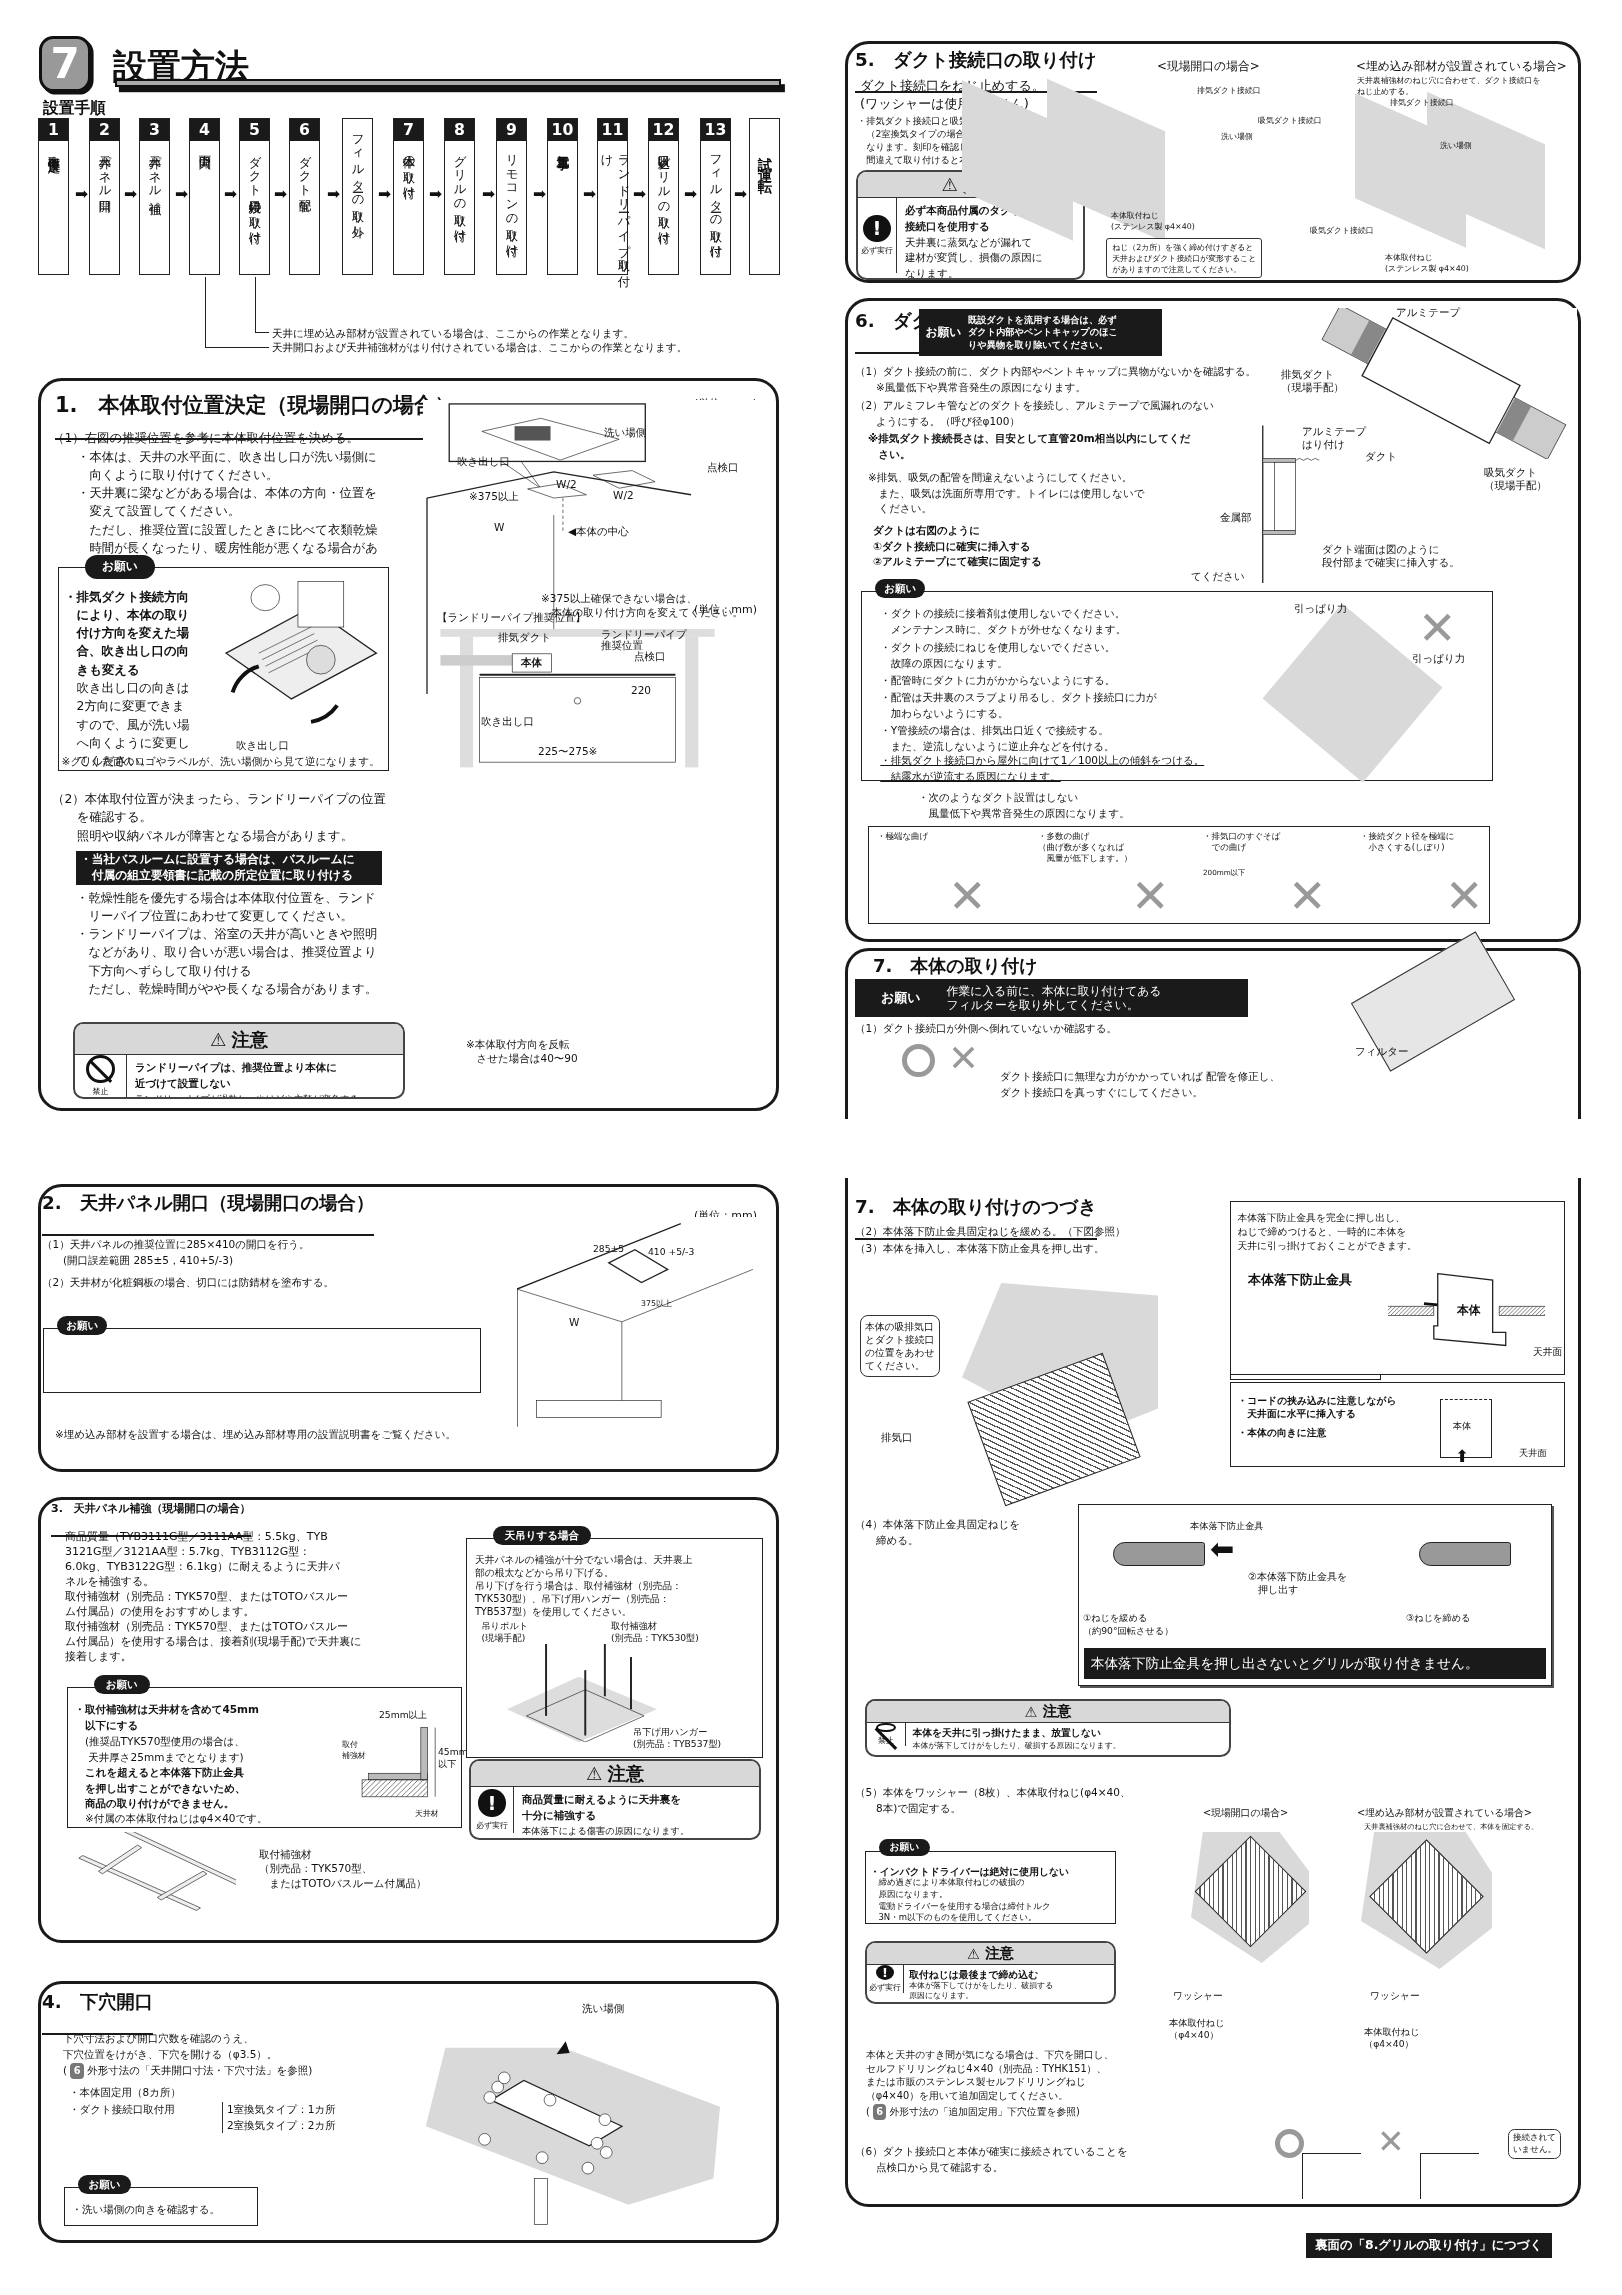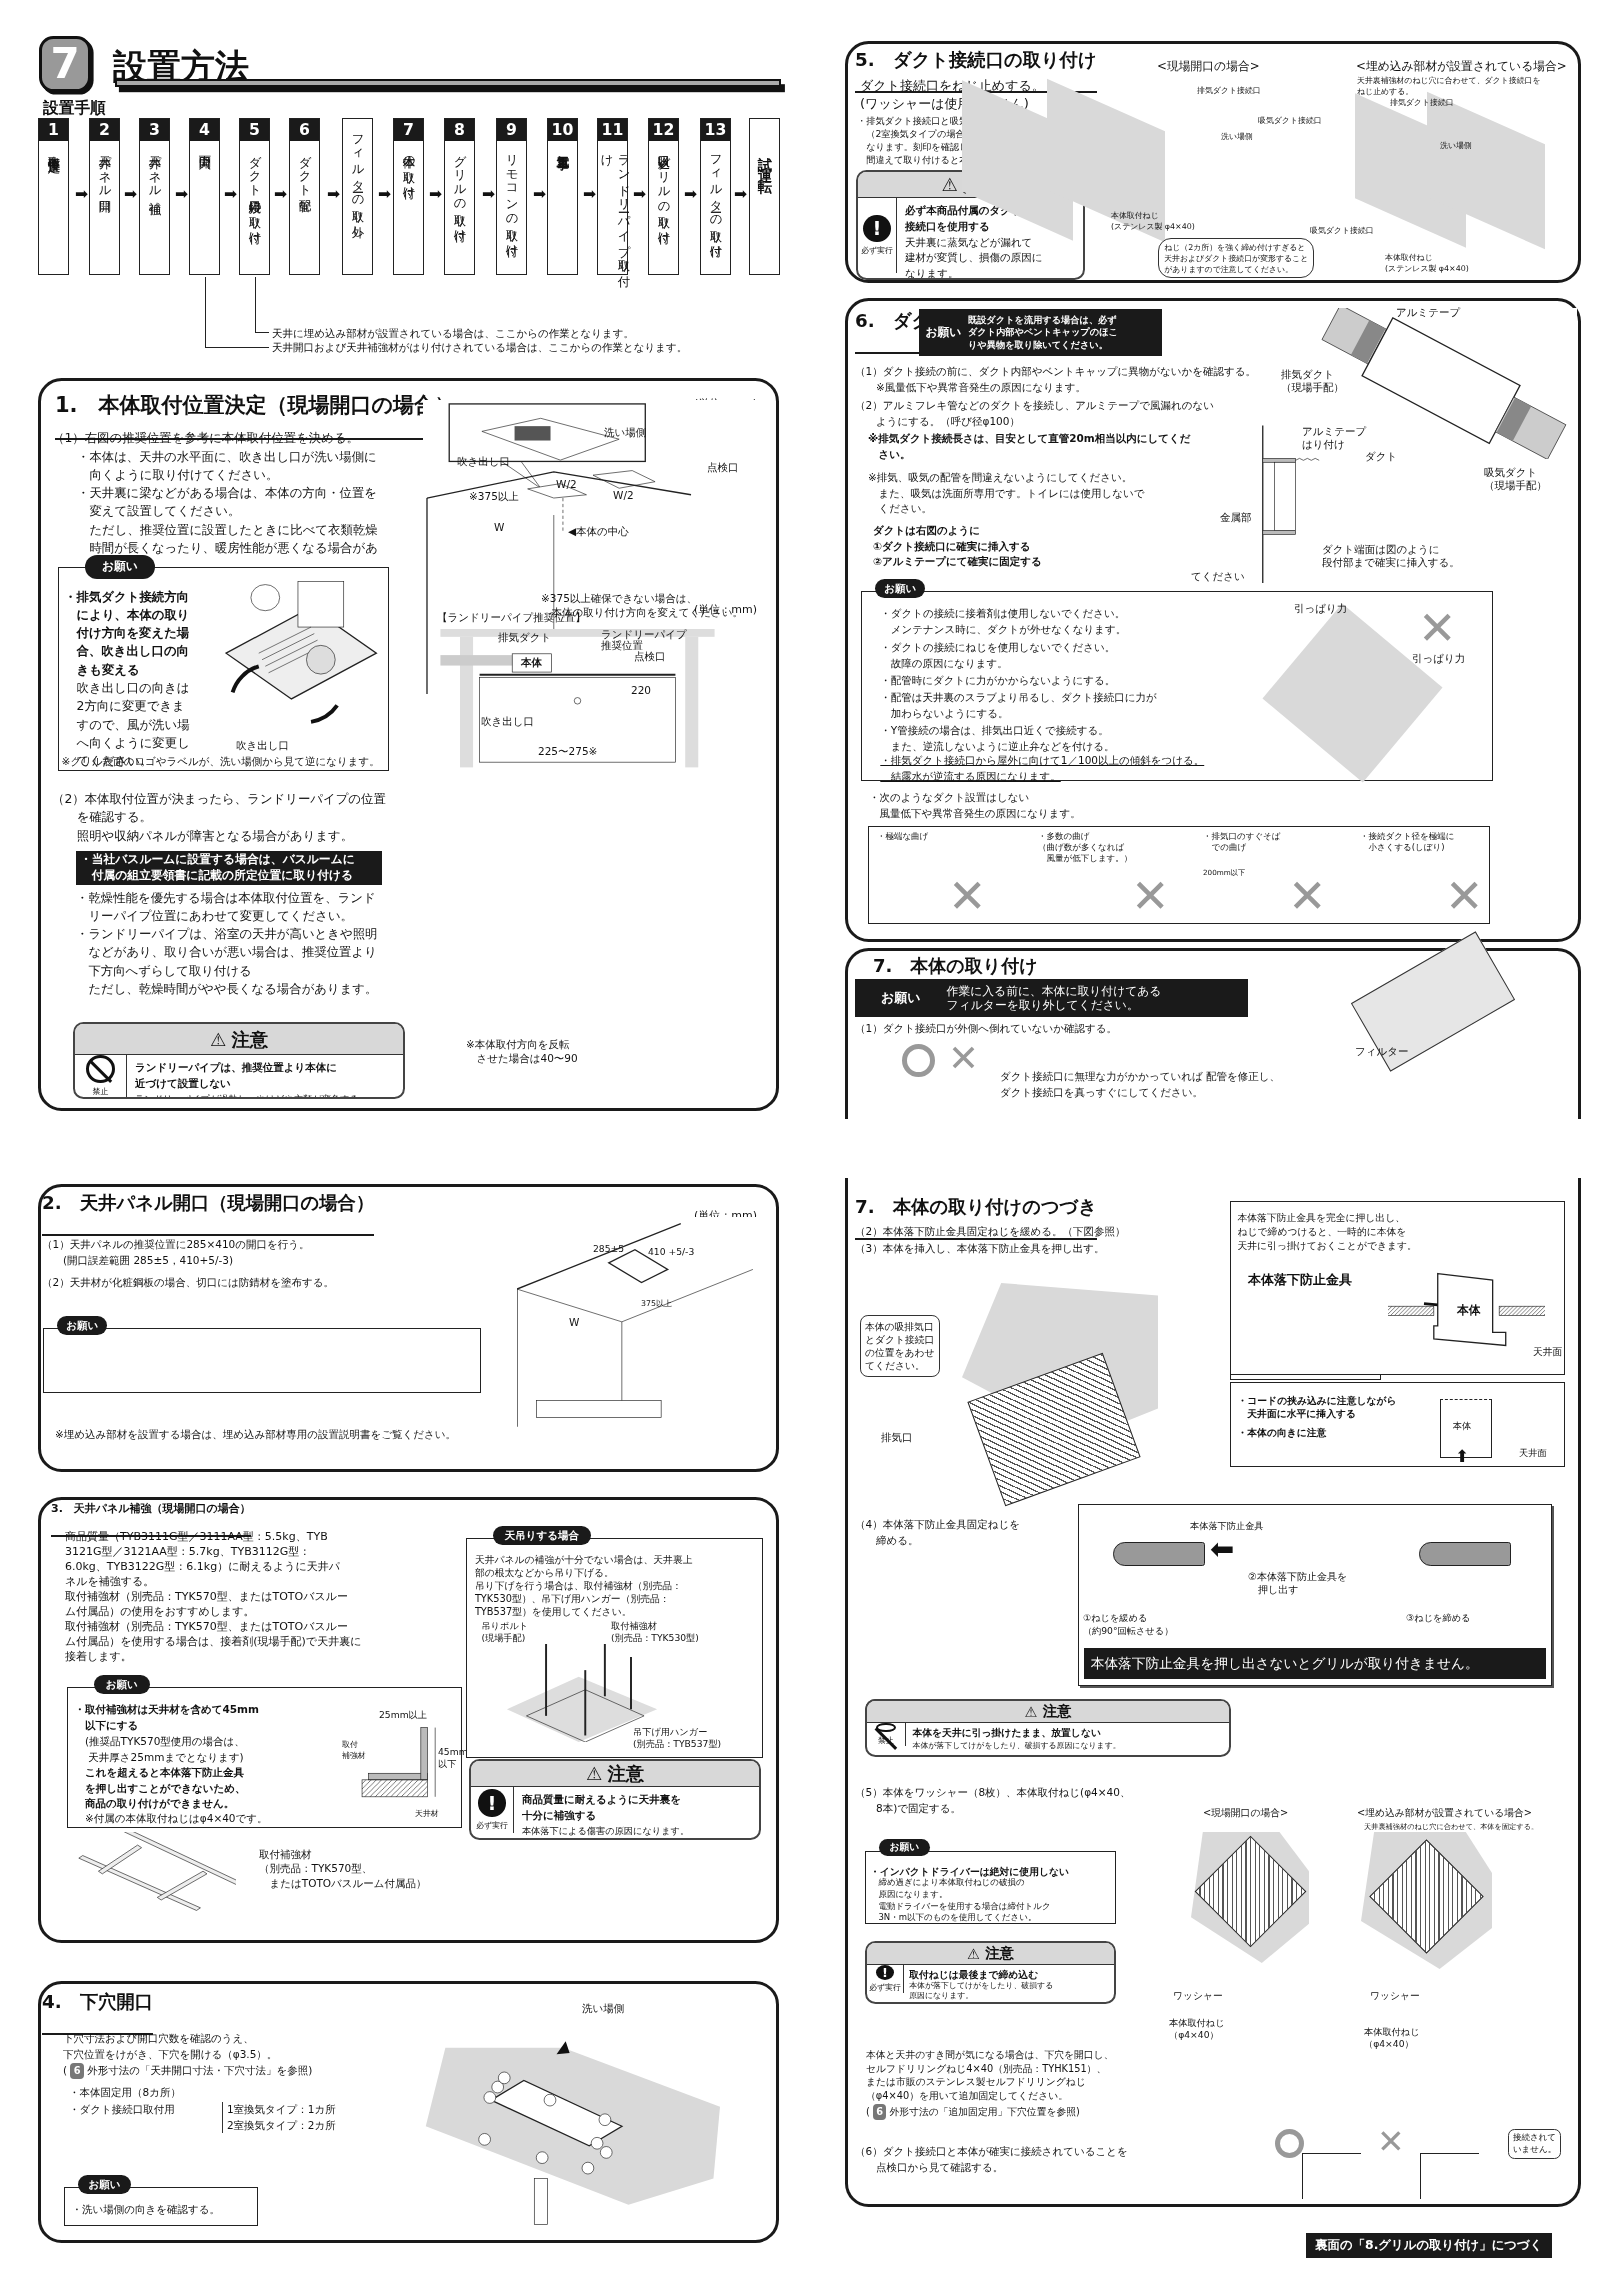--- a/index.html
+++ b/index.html
@@ -292,21 +292,21 @@
 <div class="lbl" style="left:1197px;top:84px;font-size:7.9px">排気ダクト接続口</div>
 <div class="lbl" style="left:1258px;top:114px;font-size:7.9px">吸気ダクト接続口</div>
 <div class="lbl" style="left:1221px;top:130px;font-size:7.9px">洗い場側</div>
 <div class="lbl" style="left:1390px;top:96px;font-size:7.9px">排気ダクト接続口</div>
 <div class="lbl" style="left:1440px;top:139px;font-size:7.9px">洗い場側</div>
 <div class="lbl" style="left:1310px;top:224px;font-size:7.9px">吸気ダクト接続口</div>
 <div class="lbl" style="left:1111px;top:211px;font-size:7.9px;line-height:10.5px">本体取付ねじ
 (ステンレス製 φ4×40)</div>
 <div class="lbl" style="left:1385px;top:253px;font-size:7.9px;line-height:10.5px">本体取付ねじ
 (ステンレス製 φ4×40)</div>
-<div class="abs txt-xs" style="left:1158px;top:238px;border:1.3px solid #333;border-radius:13px;padding:2.6px 5.2px;background:#fff;font-size:7.9px;line-height:11px">ねじ（2カ所）を強く締め付けすぎると
+<div class="abs txt-xs" style="left:1106px;top:238px;border:1.3px solid #333;border-radius:3px;padding:2.6px 5.2px;background:#fff;font-size:7.9px;line-height:11px">ねじ（2カ所）を強く締め付けすぎると
 天井およびダクト接続口が変形すること
 がありますので注意してください。</div>
 
 <div class="panel" style="left:845px;top:298px;width:736px;height:644px"></div>
 <div class="sec-title" style="left:855px;top:308px;font-size:18.3px">6.　ダクト配管</div>
 <div class="black-bar" style="left:919px;top:309px;width:243px;height:47px;display:flex;align-items:center;gap:6.5px;padding:0 6.5px">
   <span style="font-size:11.8px">お願い</span>
   <span style="font-size:9.2px;line-height:12.4px;white-space:pre-line">既設ダクトを流用する場合は、必ず
 ダクト内部やベントキャップのほこ
 りや異物を取り除いてください。</span>
@@ -370,21 +370,21 @@
   <div class="abs txt-sm" style="left:18.3px;top:131px">・Y管接続の場合は、排気出口近くで接続する。
 　また、逆流しないように逆止弁などを付ける。</div>
   <div class="abs txt-sm" style="left:18.3px;top:161px;text-decoration:underline">・排気ダクト接続口から屋外に向けて1／100以上の傾斜をつける。
 　結露水が逆流する原因になります。</div>
   <div class="diagram-gray" style="left:425px;top:39px;width:131px;height:124px;transform:rotate(40deg)"></div>
   <div class="lbl" style="left:432px;top:9.2px">引っぱり力</div>
   <div class="lbl" style="left:550px;top:59px">引っぱり力</div>
   <div class="mark-x" style="left:556px;top:13px">✕</div>
 </div>
 
-<div class="abs txt-sm" style="left:869px;top:790px">・次のようなダクト設置はしない
+<div class="abs txt-sm" style="left:918px;top:790px">・次のようなダクト設置はしない
 　風量低下や異常音発生の原因になります。</div>
 <div class="onegai-box" style="left:868px;top:826px;width:622px;height:98px">
   <div class="lbl" style="left:7.9px;top:3.9px;font-size:8.5px;line-height:11px">・極端な曲げ</div>
   <div class="lbl" style="left:169px;top:3.9px;font-size:8.5px;line-height:11px">・多数の曲げ
 （曲げ数が多くなれば
 　風量が低下します。）</div>
   <div class="lbl" style="left:334px;top:3.9px;font-size:8.5px;line-height:11px">・排気口のすぐそば
 　での曲げ</div>
   <div class="lbl" style="left:491px;top:3.9px;font-size:8.5px;line-height:11px">・接続ダクト径を極端に
 　小さくする(しぼり)</div>

